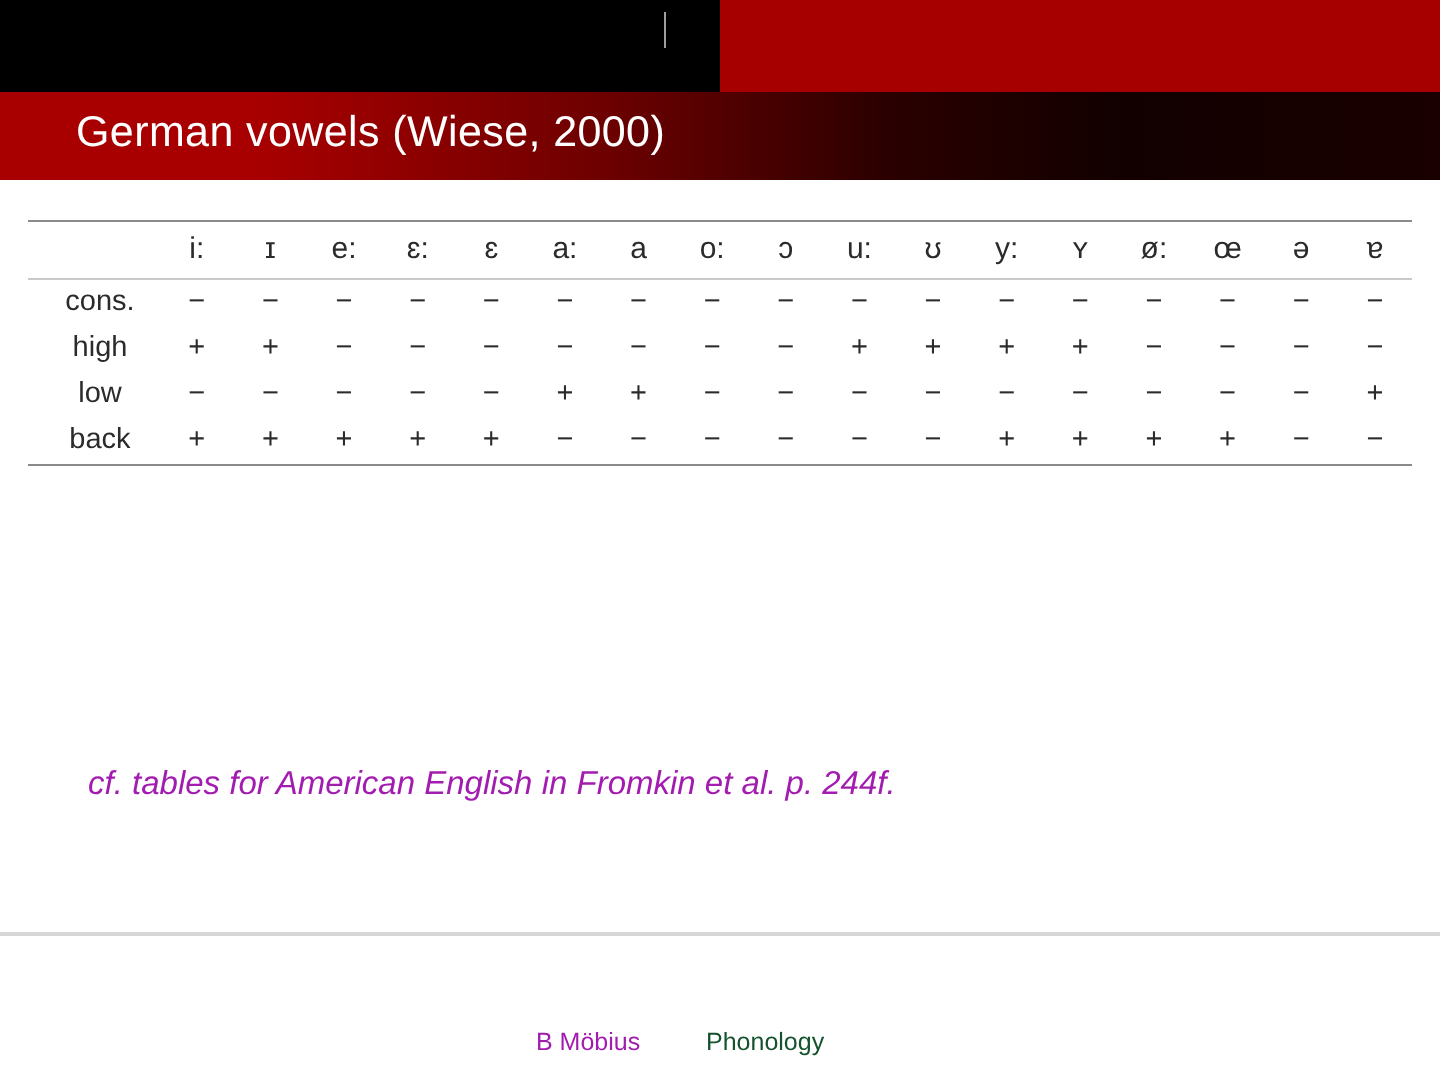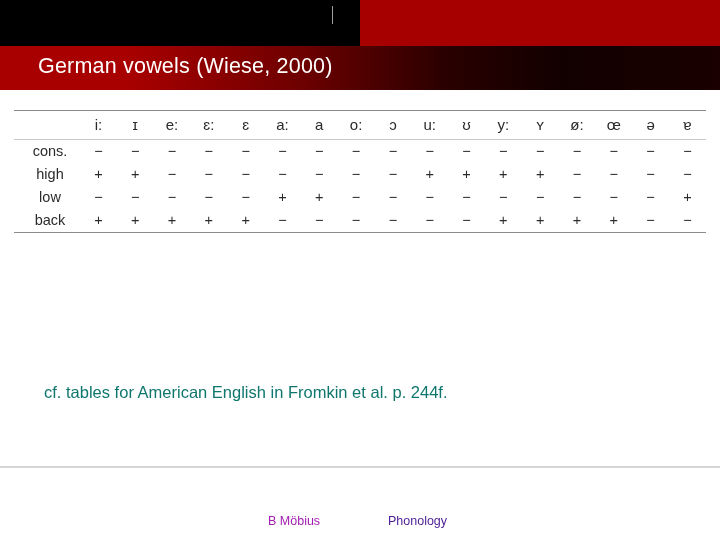--- a/index.html
+++ b/index.html
@@ -92,22 +92,23 @@
   }
   th.rowlabel-head { width: 66px; }
   .mark { font-size: 16px; color: #3a3a3a; }
 
   
   .caption {
     position: absolute;
     top: 383px; left: 44px;
     width: 640px;
     font-size: 16.5px;
-    color: #0f766e;
+    color: #a21caf;
     white-space: nowrap;
+    font-style: italic;
   }
 
   
   .footer-rule {
     position: absolute;
     top: 466px; left: 0;
     width: 720px; height: 2px;
     background: #d6d6d6;
   }
   .footer {
@@ -116,23 +117,23 @@
     width: 720px; height: 26px;
   }
   .footer-author {
     position: absolute;
     left: 268px; top: 0;
     font-size: 12.5px;
     color: #a21caf;
   }
   .footer-topic {
     position: absolute;
-    left: 388px; top: 0;
+    left: 353px; top: 0;
     font-size: 12.5px;
-    color: #4c1d95;
+    color: #14532d;
   }
 </style>
 </head>
 <body>
 
 <div id="slide">
 
   <div class="banner-top"></div>
   <div class="banner-top-black"></div>
   <div class="banner-tick"></div>

